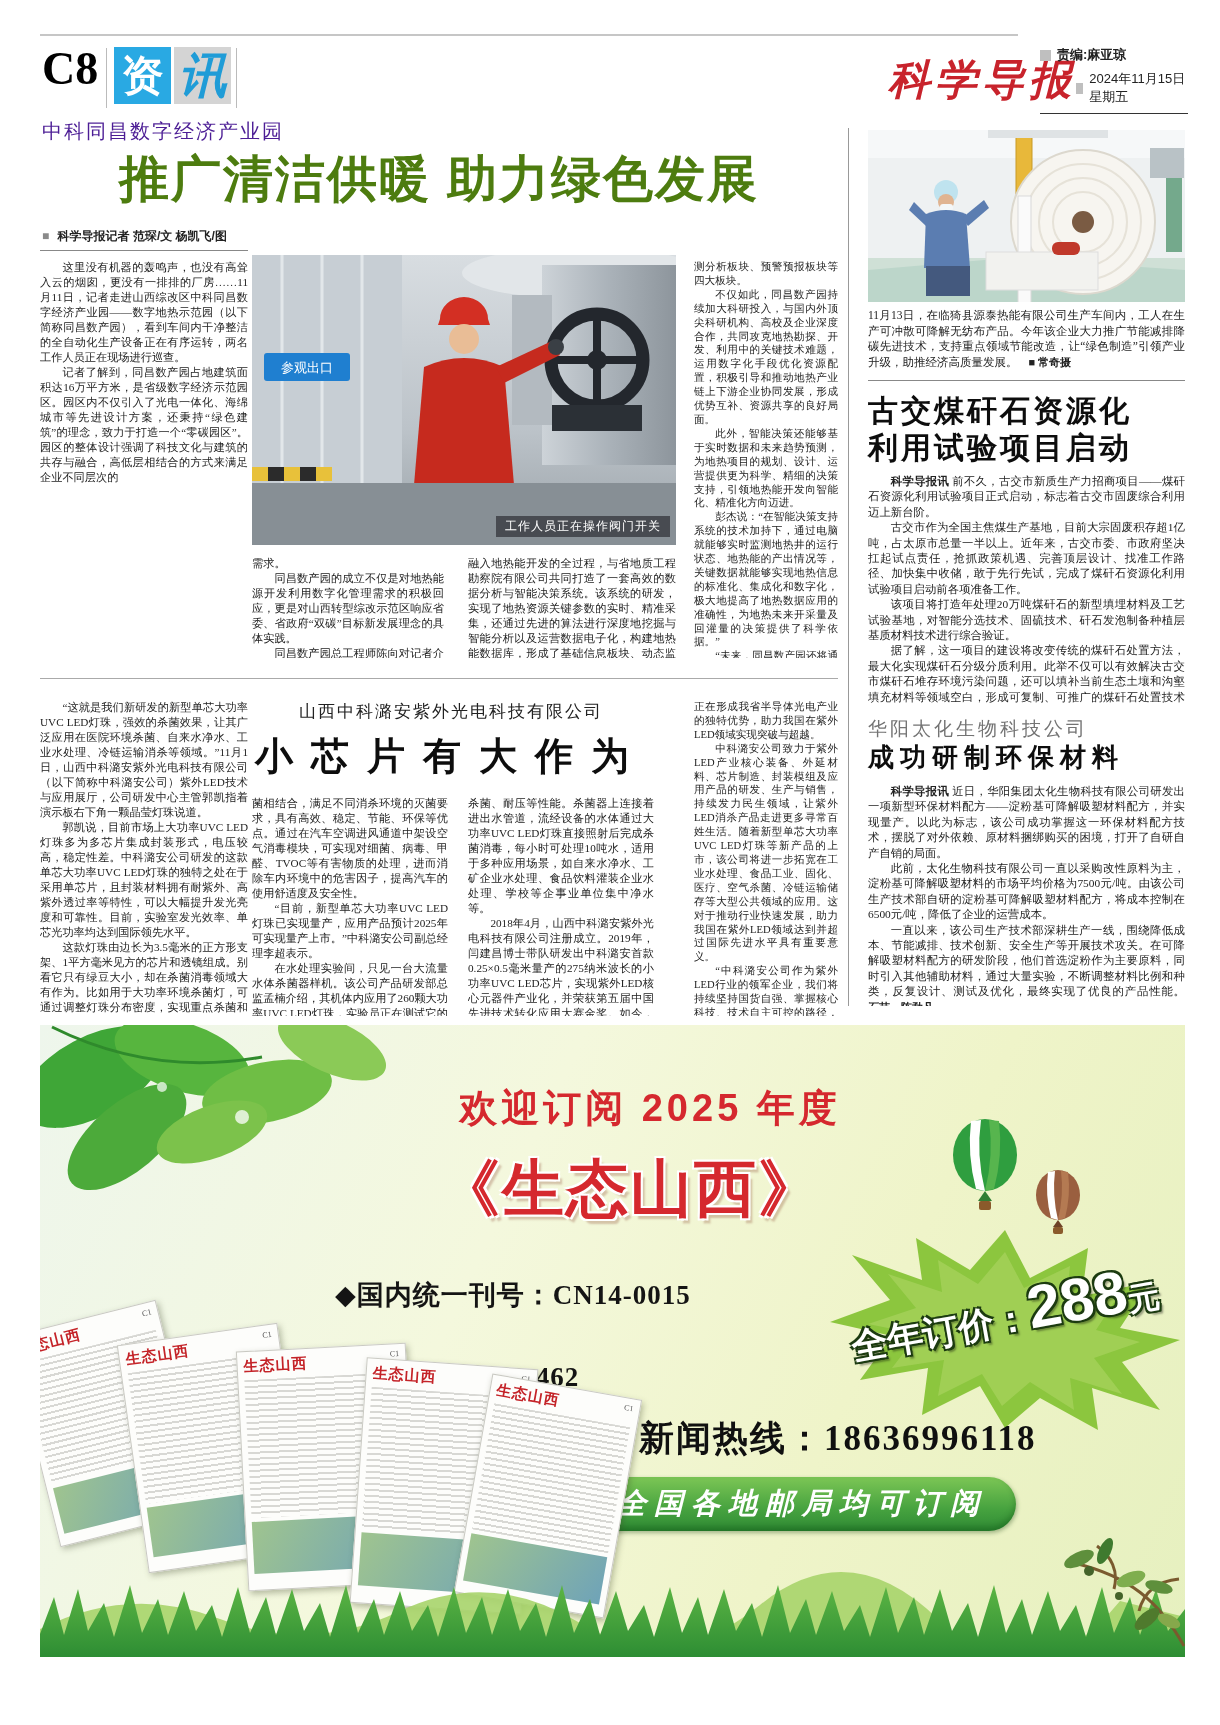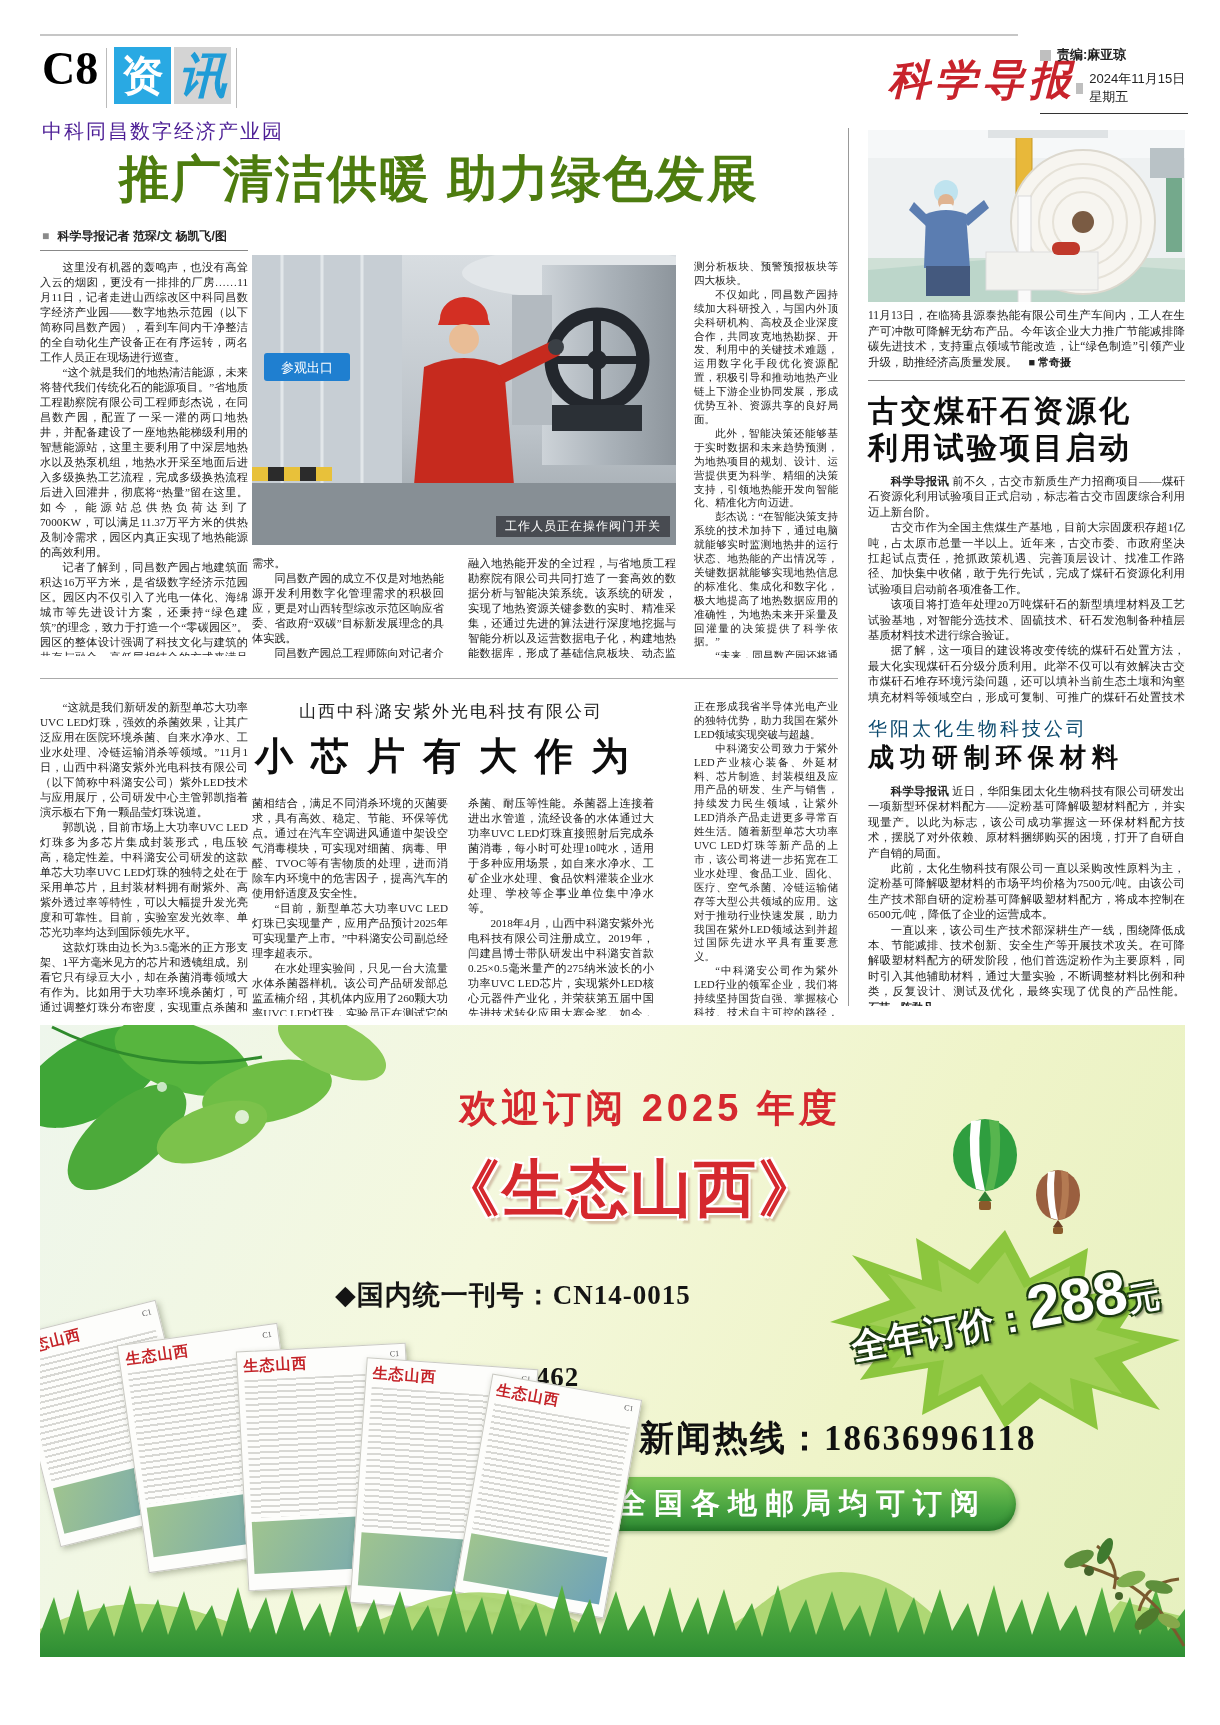--- a/index.html
+++ b/index.html
@@ -29,21 +29,21 @@
   .paper-card{position:absolute;background:#fdfdfb;border:1px solid #c9c9c2;box-shadow:2px 3px 6px rgba(60,70,40,.35);overflow:hidden;}
   .paper-name{color:#c42328;font-weight:900;font-size:15px;letter-spacing:1px;font-family:"Liberation Sans","DejaVu Sans",sans-serif;}
   .paper-corner{color:#555;font-size:8px;float:right;}
   .paper-lines{margin:4px 6px;height:58%;
       background:repeating-linear-gradient(180deg,#d8d8d4 0 2px,transparent 2px 6px);}
   .paper-photo{margin:0 6px;height:22%;background:linear-gradient(120deg,#9fc48f,#6fa3b8);}
   .banner{position:absolute;left:548px;top:452px;width:428px;height:54px;border-radius:28px;
       background:linear-gradient(180deg,#7cc655 0%,#46a23f 60%,#2f8b35 100%);
       box-shadow:inset 0 -4px 6px rgba(0,60,0,.3),1px 2px 4px rgba(40,80,30,.4);
       display:flex;align-items:center;justify-content:center;color:#fff;font-weight:900;
-      font-size:29px;letter-spacing:8px;font-family:"Liberation Sans","DejaVu Sans",sans-serif;}
+      font-size:29px;letter-spacing:8px;font-family:"Liberation Sans","DejaVu Sans",sans-serif;font-style:italic;}
   .phone-badge{width:42px;height:42px;border-radius:9px;background:linear-gradient(180deg,#7cc655,#3c9a3a);
       display:flex;align-items:center;justify-content:center;color:#fff;font-size:24px;margin-right:12px;}
 </style>
 </head>
 <body>
 
 <div class="abs" style="left:0;top:0;width:1220px;height:115px;">
   <div class="rule" style="left:40px;top:34px;width:978px;height:2px;background:#c6c6c6;"></div>
   <div class="abs" style="left:42px;top:42px;font-size:46px;font-weight:bold;color:#000;">C8</div>
   <div class="rule" style="left:106px;top:48px;width:1px;height:60px;background:#bbb;"></div>
@@ -122,21 +122,20 @@
       <rect x="32" y="212" width="16" height="14" fill="#e8c13a"></rect>
         <rect x="48" y="212" width="16" height="14" fill="#2b2b2b"></rect>
       <rect x="64" y="212" width="16" height="14" fill="#e8c13a"></rect>
     </g>
   </svg>
   <div class="caption-overlay">工作人员正在操作阀门开关</div>
 </div>
 
 <div class="col" style="left:40px;top:260px;width:208px;height:396px;">
   <p class="ind">这里没有机器的轰鸣声，也没有高耸入云的烟囱，更没有一排排的厂房……11月11日，记者走进山西综改区中科同昌数字经济产业园——数字地热示范园（以下简称同昌数产园），看到车间内干净整洁的全自动化生产设备正在有序运转，两名工作人员正在现场进行巡查。</p>
-  <p class="ind">“这个就是我们的地热清洁能源，未来将替代我们传统化石的能源项目。”省地质工程勘察院有限公司工程师彭杰说，在同昌数产园，配置了一采一灌的两口地热井，并配备建设了一座地热能梯级利用的智慧能源站，这里主要利用了中深层地热水以及热泵机组，地热水开采至地面后进入多级换热工艺流程，完成多级换热流程后进入回灌井，彻底将“热量”留在这里。如今，能源站总供热负荷达到了7000KW，可以满足11.37万平方米的供热及制冷需求，园区内真正实现了地热能源的高效利用。</p>
   <p class="ind">记者了解到，同昌数产园占地建筑面积达16万平方米，是省级数字经济示范园区。园区内不仅引入了光电一体化、海绵城市等先进设计方案，还秉持“绿色建筑”的理念，致力于打造一个“零碳园区”。园区的整体设计强调了科技文化与建筑的共存与融合，高低层相结合的方式来满足企业不同层次的</p>
 </div>
 <div class="col" style="left:252px;top:556px;width:192px;height:102px;">
   <p>需求。</p>
   <p class="ind">同昌数产园的成立不仅是对地热能源开发利用数字化管理需求的积极回应，更是对山西转型综改示范区响应省委、省政府“双碳”目标新发展理念的具体实践。</p>
   <p class="ind">同昌数产园总工程师陈向对记者介绍，园区还将大数据、人工智能等核心技术深度</p>
 </div>
 <div class="col" style="left:468px;top:556px;width:208px;height:102px;">
   <p>融入地热能开发的全过程，与省地质工程勘察院有限公司共同打造了一套高效的数据分析与智能决策系统。该系统的研发，实现了地热资源关键参数的实时、精准采集，还通过先进的算法进行深度地挖掘与智能分析以及运营数据电子化，构建地热能数据库，形成了基础信息板块、动态监测板块、预</p>
 </div>
@@ -225,21 +224,21 @@
     <span>前不久，古交市新质生产力招商项目——煤矸石资源化利用试验项目正式启动，标志着古交市固废综合利用迈上新台阶。</span>
   </p>
   <p class="ind">古交市作为全国主焦煤生产基地，目前大宗固废积存超1亿吨，占太原市总量一半以上。近年来，古交市委、市政府坚决扛起试点责任，抢抓政策机遇、完善顶层设计、找准工作路径、加快集中收储，敢于先行先试，完成了煤矸石资源化利用试验项目启动前各项准备工作。</p>
   <p class="ind">该项目将打造年处理20万吨煤矸石的新型填埋材料及工艺试验基地，对智能分选技术、固硫技术、矸石发泡制备种植层基质材料技术进行综合验证。</p>
   <p class="ind">
     <span>据了解，这一项目的建设将改变传统的煤矸石处置方法，最大化实现煤矸石分级分质利用。此举不仅可以有效解决古交市煤矸石堆存环境污染问题，还可以填补当前生态土壤和沟壑填充材料等领域空白，形成可复制、可推广的煤矸石处置技术标准和先进方案，为古交资源型地区绿色低碳转型发展提供有力支撑。</span>
     
   </p>
 </div>
 
-<div class="abs sans" style="left:868px;top:716px;font-size:19px;letter-spacing:3px;color:#0c4a6e;">华阳太化生物科技公司</div>
+<div class="abs sans" style="left:868px;top:716px;font-size:19px;letter-spacing:3px;color:#737373;">华阳太化生物科技公司</div>
 <div class="abs head-serif" style="left:868px;top:740px;font-size:26px;letter-spacing:6px;">成功研制环保材料</div>
 
 <div class="col" style="left:868px;top:784px;width:317px;height:222px;font-size:11.4px;line-height:15.4px;">
   <p class="ind">
     <span class="lede">科学导报讯</span>
     <span>近日，华阳集团太化生物科技有限公司研发出一项新型环保材料配方——淀粉基可降解吸塑材料配方，并实现量产。以此为标志，该公司成功掌握这一环保材料配方技术，摆脱了对外依赖、原材料捆绑购买的困境，打开了自研自产自销的局面。</span>
   </p>
   <p class="ind">此前，太化生物科技有限公司一直以采购改性原料为主，淀粉基可降解吸塑材料的市场平均价格为7500元/吨。由该公司生产技术部自研的淀粉基可降解吸塑材料配方，将成本控制在6500元/吨，降低了企业的运营成本。</p>
   <p class="ind">
     <span>一直以来，该公司生产技术部深耕生产一线，围绕降低成本、节能减排、技术创新、安全生产等开展技术攻关。在可降解吸塑材料配方的研发阶段，他们首选淀粉作为主要原料，同时引入其他辅助材料，通过大量实验，不断调整材料比例和种类，反复设计、测试及优化，最终实现了优良的产品性能。</span>

